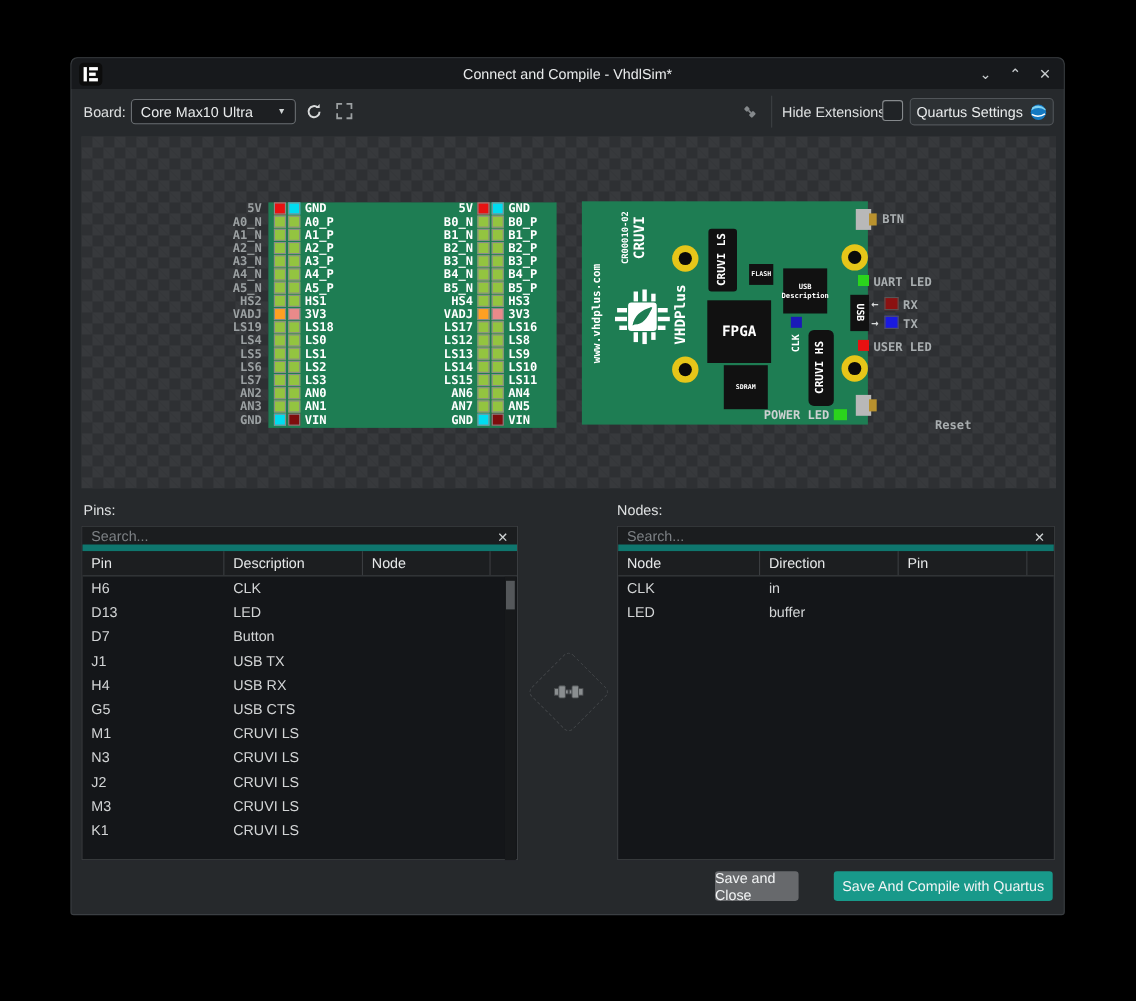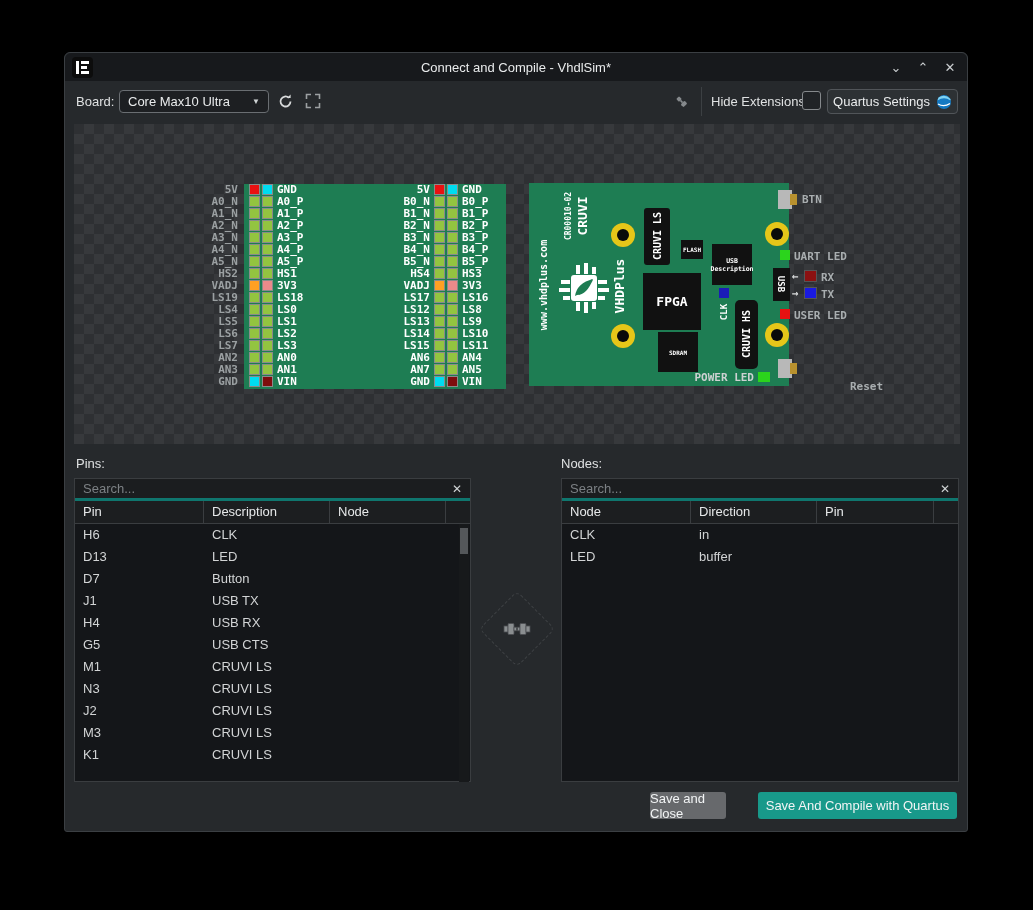--- a/index.html
+++ b/index.html
@@ -60,21 +60,21 @@
   .chip { position:absolute; background:#111; color:#fff; display:flex; align-items:center; justify-content:center; text-align:center; }
   .hole { position:absolute; width:24px; height:24px; border-radius:50%; background:#e6c619; }
   .hole::after { content:""; position:absolute; left:6px; top:6px; width:12px; height:12px; border-radius:50%; background:#0a0a0a; }
   .led { position:absolute; }
   .ann { position:absolute; color:#a9aeb0; font-size:11px; white-space:nowrap; }
   .arrow { position:absolute; color:#d8dadb; font-size:11px; font-weight:bold; }
 
   
   .panel-label { position:absolute; color:#dfe1e2; font-size:13px; }
   .panel { position:absolute; top:425px; height:304px; background:#141619; border:1px solid #3a3d40; }
-  .search { position:relative; height:22px; background:#1b1d1f; border-bottom:3px solid #0f766e; }
+  .search { position:relative; height:22px; background:#1b1d1f; border-bottom:6px solid #0f766e; }
   .search input { width:100%; height:100%; background:transparent; border:none; outline:none;
                   color:#d2d4d5; font-size:13px; padding:0 24px 0 8px; font-family:"Liberation Sans",sans-serif; }
   .search input::placeholder { color:#7c8084; }
   .search .clear { position:absolute; right:8px; top:3px; color:#cfd3d4; font-size:12px; cursor:default; }
   .thead { display:flex; height:23px; background:#1c1e20; border-bottom:1px solid #3a3d40; }
   .th { color:#e6e8e9; font-size:13px; padding:3px 16px 0 8px; border-right:1px solid #3a3d40; }
   .c0 { width:129px; } .c1 { width:126px; } .c2 { flex:1; } .csb { width:13px; border-right:none; }
   .tbody { position:relative; height:258px; overflow:hidden; }
   .trow { display:flex; height:22px; }
   .td { color:#d2d4d5; font-size:13px; padding:3px 0 0 8px; }

